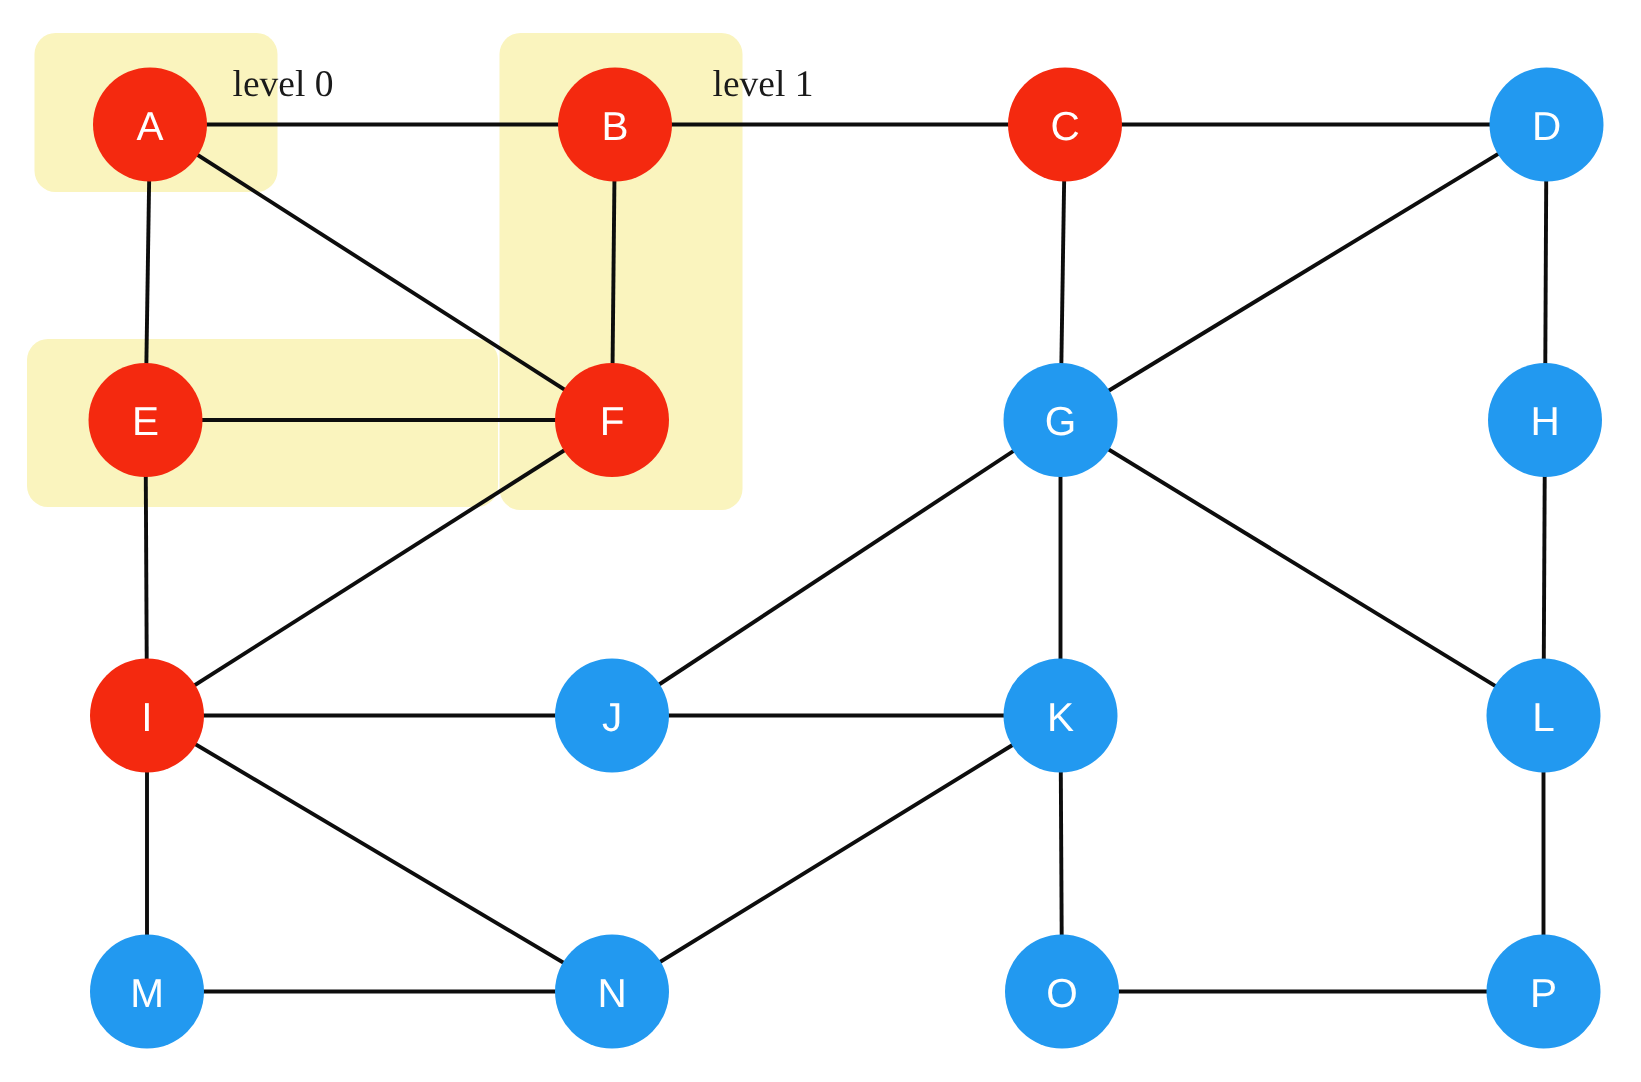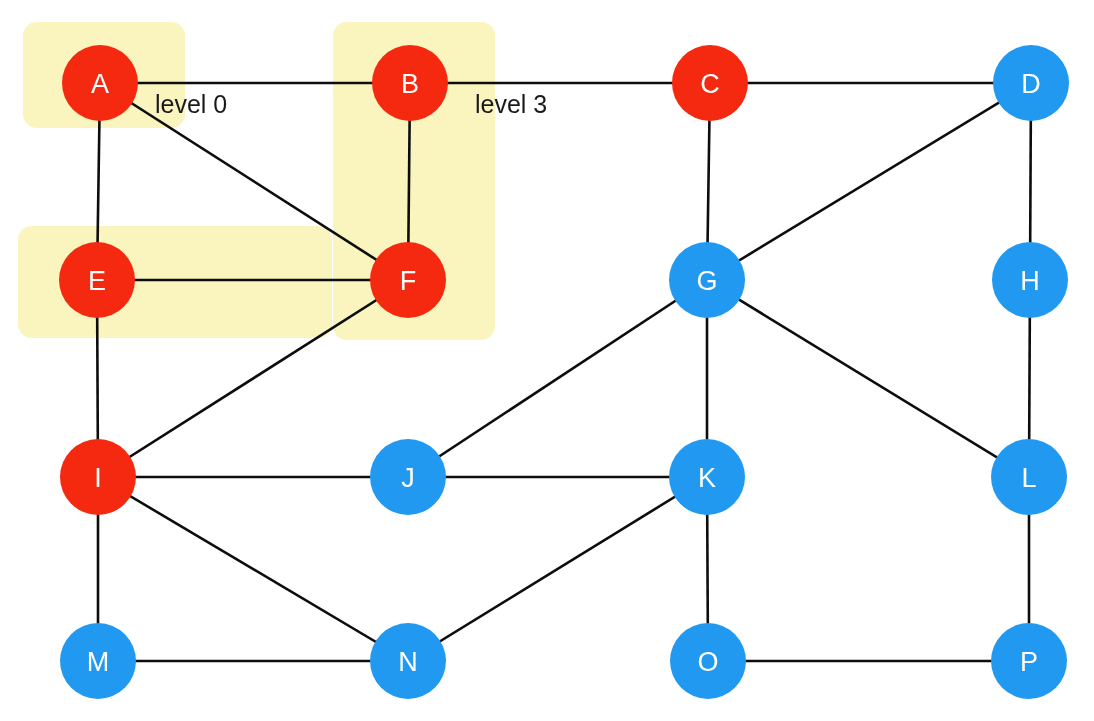--- a/index.html
+++ b/index.html
@@ -43,26 +43,25 @@
   .node-text {
     fill: #ffffff;
     font-family: "Liberation Sans", sans-serif;
     font-size: 27px;
     text-anchor: middle;
     dominant-baseline: central;
     font-weight: 400;
   }
   .level-label {
     position: absolute;
-    font-family: Liberation Sans, sans-serif;
+    font-family: Liberation Serif, serif;
     font-size: 25px;
     color: #1a1a1a;
     white-space: nowrap;
     line-height: 1;
-    margin-top: 48px;
   }
 </style>
 </head>
 <body>
 
 <div id="canvas">
 
   <svg id="graph-svg" viewBox="0 0 1094 721" xmlns="http://www.w3.org/2000/svg">
     <g id="highlight-layer">
         <rect class="highlight-rect" x="23" y="22" width="162" height="106" fill="#faf4be"></rect>
@@ -159,16 +158,16 @@
         </g>
         <g>
           <circle cx="1029" cy="661" r="38" fill="#2299f0" class="node-circle-blue"></circle>
           <text class="node-text" x="1029" y="662" fill="#ffffff">P</text>
         </g>
       </g>
   </svg>
 
   <div id="label-layer">
       <div class="level-label" style="left: 155px; top: 44px; color: rgb(26, 26, 26);">level 0</div>
-      <div class="level-label" style="left: 475px; top: 44px; color: rgb(26, 26, 26);">level 3</div>
+      <div class="level-label" style="left: 475px; top: 44px; color: rgb(26, 26, 26);">level 1</div>
     </div>
 
 </div>
 
 </body></html>

